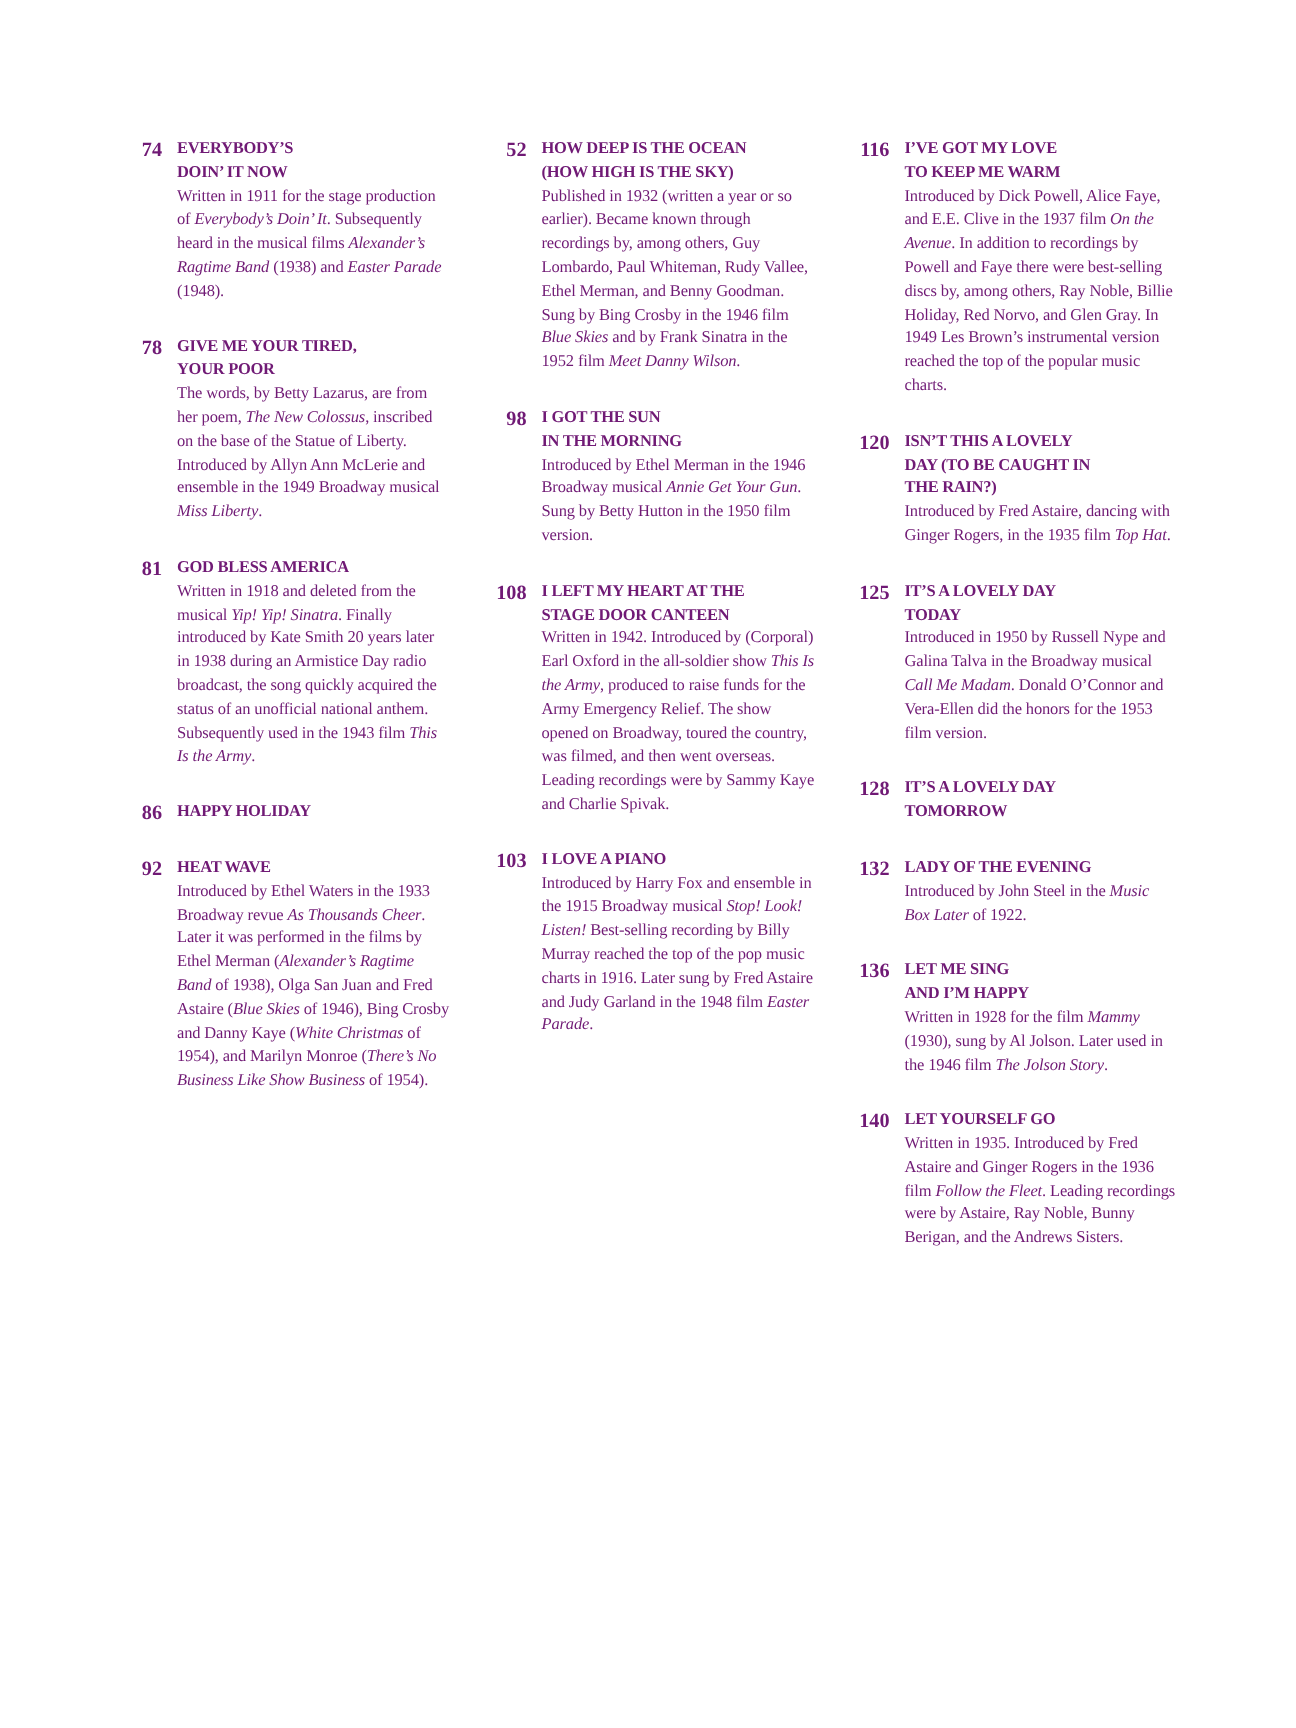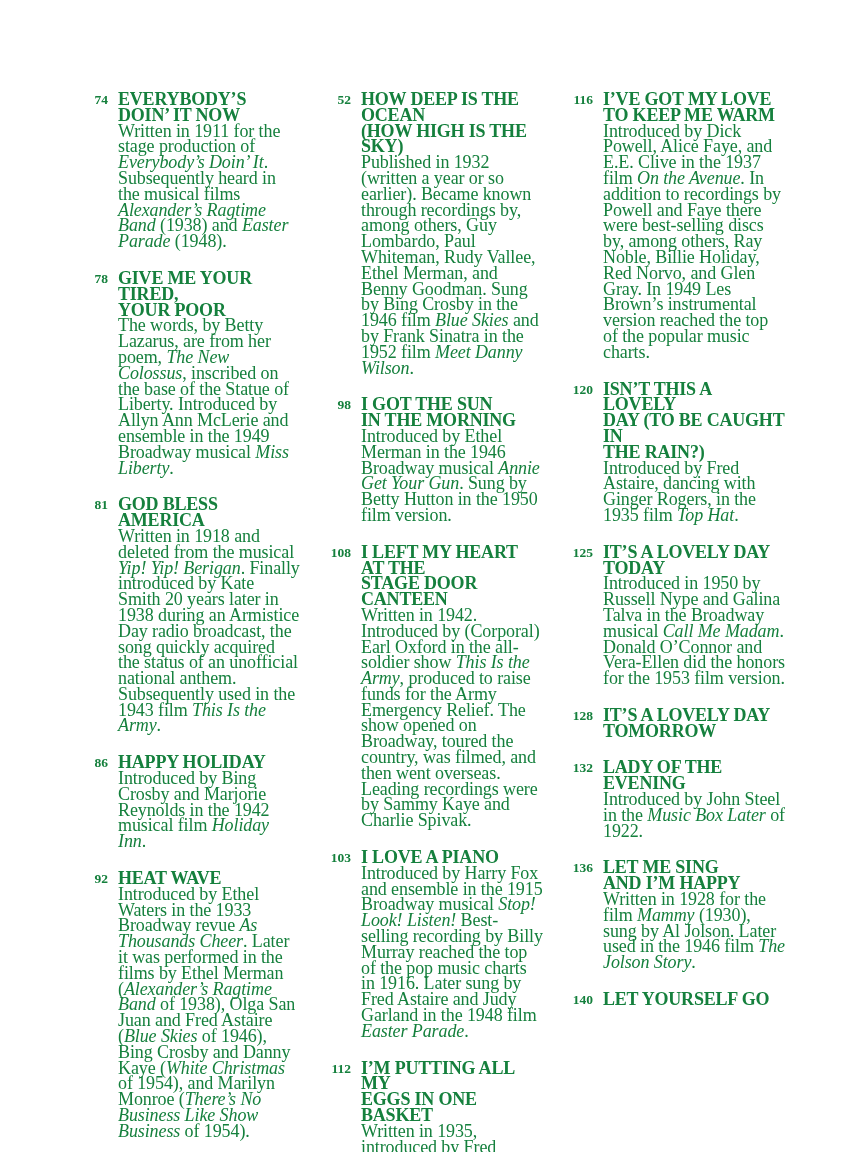--- a/index.html
+++ b/index.html
@@ -6,21 +6,21 @@
     margin: 0;
     padding: 0;
     background: #ffffff;
   }
   .page {
     position: relative;
     width: 864px;
     height: 1152px;
     background: #ffffff;
     font-family: "Liberation Serif", "DejaVu Serif", serif;
-    color: #15803d;
+    color: #701a75;
     overflow: hidden;
   }
   .index-column {
     position: absolute;
     top: 92px;
     width: 224px;
   }
   .col-1 { left: 76px; }
   .col-2 { left: 319px; }
   .col-3 { left: 561px; }
@@ -37,27 +37,27 @@
     font-size: 13.5px;
     line-height: 15.8px;
     margin-right: 10px;
   }
   .entry-body {
     flex: 1 1 auto;
     width: 182px;
   }
   .title {
     font-weight: bold;
-    font-size: 18px;
+    font-size: 11px;
     line-height: 15.8px;
     letter-spacing: -0.2px;
     white-space: pre-line;
   }
   .desc {
-    font-size: 18px;
+    font-size: 11px;
     line-height: 15.8px;
     letter-spacing: -0.1px;
   }
   .desc i { font-style: italic; }
 </style>
 </head>
 <body>
 
 <div class="page">
   <div class="index-column col-1">
@@ -74,28 +74,27 @@
         <div class="entry-body">
           <div class="title">GIVE ME YOUR TIRED,
 YOUR POOR</div>
           <div class="desc"><span>The words, by Betty Lazarus, are from her poem, </span><i>The New Colossus</i><span>, inscribed on the base of the Statue of Liberty. Introduced by Allyn Ann McLerie and ensemble in the 1949 Broadway musical </span><i>Miss Liberty</i><span>.</span></div>
         </div>
       </div>
       <div class="entry">
         <div class="num">81</div>
         <div class="entry-body">
           <div class="title">GOD BLESS AMERICA</div>
-          <div class="desc"><span>Written in 1918 and deleted from the musical </span><i>Yip! Yip! Berigan</i><span>. Finally introduced by Kate Smith 20 years later in 1938 during an Armistice Day radio broadcast, the song quickly acquired the status of an unofficial national anthem. Subsequently used in the 1943 film </span><i>This Is the Army</i><span>.</span></div>
+          <div class="desc"><span>Written in 1918 and deleted from the musical </span><i>Yip! Yip! Sinatra</i><span>. Finally introduced by Kate Smith 20 years later in 1938 during an Armistice Day radio broadcast, the song quickly acquired the status of an unofficial national anthem. Subsequently used in the 1943 film </span><i>This Is the Army</i><span>.</span></div>
         </div>
       </div>
       <div class="entry">
         <div class="num">86</div>
         <div class="entry-body">
           <div class="title">HAPPY HOLIDAY</div>
-          <div class="desc"><span>Introduced by Bing Crosby and Marjorie Reynolds in the 1942 musical film </span><i>Holiday Inn</i><span>.</span></div>
         </div>
       </div>
       <div class="entry">
         <div class="num">92</div>
         <div class="entry-body">
           <div class="title">HEAT WAVE</div>
           <div class="desc"><span>Introduced by Ethel Waters in the 1933 Broadway revue </span><i>As Thousands Cheer</i><span>. Later it was performed in the films by Ethel Merman (</span><i>Alexander’s Ragtime Band</i><span> of 1938), Olga San Juan and Fred Astaire (</span><i>Blue Skies</i><span> of 1946), Bing Crosby and Danny Kaye (</span><i>White Christmas</i><span> of 1954), and Marilyn Monroe (</span><i>There’s No Business Like Show Business</i><span> of 1954).</span></div>
         </div>
       </div>
     </div>
@@ -122,28 +121,20 @@
           <div class="title">I LEFT MY HEART AT THE
 STAGE DOOR CANTEEN</div>
           <div class="desc"><span>Written in 1942. Introduced by (Corporal) Earl Oxford in the all-soldier show </span><i>This Is the Army</i><span>, produced to raise funds for the Army Emergency Relief. The show opened on Broadway, toured the country, was filmed, and then went overseas. Leading recordings were by Sammy Kaye and Charlie Spivak.</span></div>
         </div>
       </div>
       <div class="entry">
         <div class="num">103</div>
         <div class="entry-body">
           <div class="title">I LOVE A PIANO</div>
           <div class="desc"><span>Introduced by Harry Fox and ensemble in the 1915 Broadway musical </span><i>Stop! Look! Listen!</i><span> Best-selling recording by Billy Murray reached the top of the pop music charts in 1916. Later sung by Fred Astaire and Judy Garland in the 1948 film </span><i>Easter Parade</i><span>.</span></div>
-        </div>
-      </div>
-      <div class="entry">
-        <div class="num">112</div>
-        <div class="entry-body">
-          <div class="title">I’M PUTTING ALL MY
-EGGS IN ONE BASKET</div>
-          <div class="desc"><span>Written in 1935, introduced by Fred Astaire, dancing with Ginger Rogers, in the 1936 film </span><i>Follow the Fleet</i><span>.</span></div>
         </div>
       </div>
     </div>
   <div class="index-column col-3">
       <div class="entry">
         <div class="num">116</div>
         <div class="entry-body">
           <div class="title">I’VE GOT MY LOVE
 TO KEEP ME WARM</div>
           <div class="desc"><span>Introduced by Dick Powell, Alice Faye, and E.E. Clive in the 1937 film </span><i>On the Avenue</i><span>. In addition to recordings by Powell and Faye there were best-selling discs by, among others, Ray Noble, Billie Holiday, Red Norvo, and Glen Gray. In 1949 Les Brown’s instrumental version reached the top of the popular music charts.</span></div>
@@ -185,16 +176,17 @@
         <div class="entry-body">
           <div class="title">LET ME SING
 AND I’M HAPPY</div>
           <div class="desc"><span>Written in 1928 for the film </span><i>Mammy</i><span> (1930), sung by Al Jolson. Later used in the 1946 film </span><i>The Jolson Story</i><span>.</span></div>
         </div>
       </div>
       <div class="entry">
         <div class="num">140</div>
         <div class="entry-body">
           <div class="title">LET YOURSELF GO</div>
+          <div class="desc"><span>Written in 1935. Introduced by Fred Astaire and Ginger Rogers in the 1936 film </span><i>Follow the Fleet</i><span>. Leading recordings were by Astaire, Ray Noble, Bunny Berigan, and the Andrews Sisters.</span></div>
         </div>
       </div>
     </div>
 </div>
 
 </body></html>

